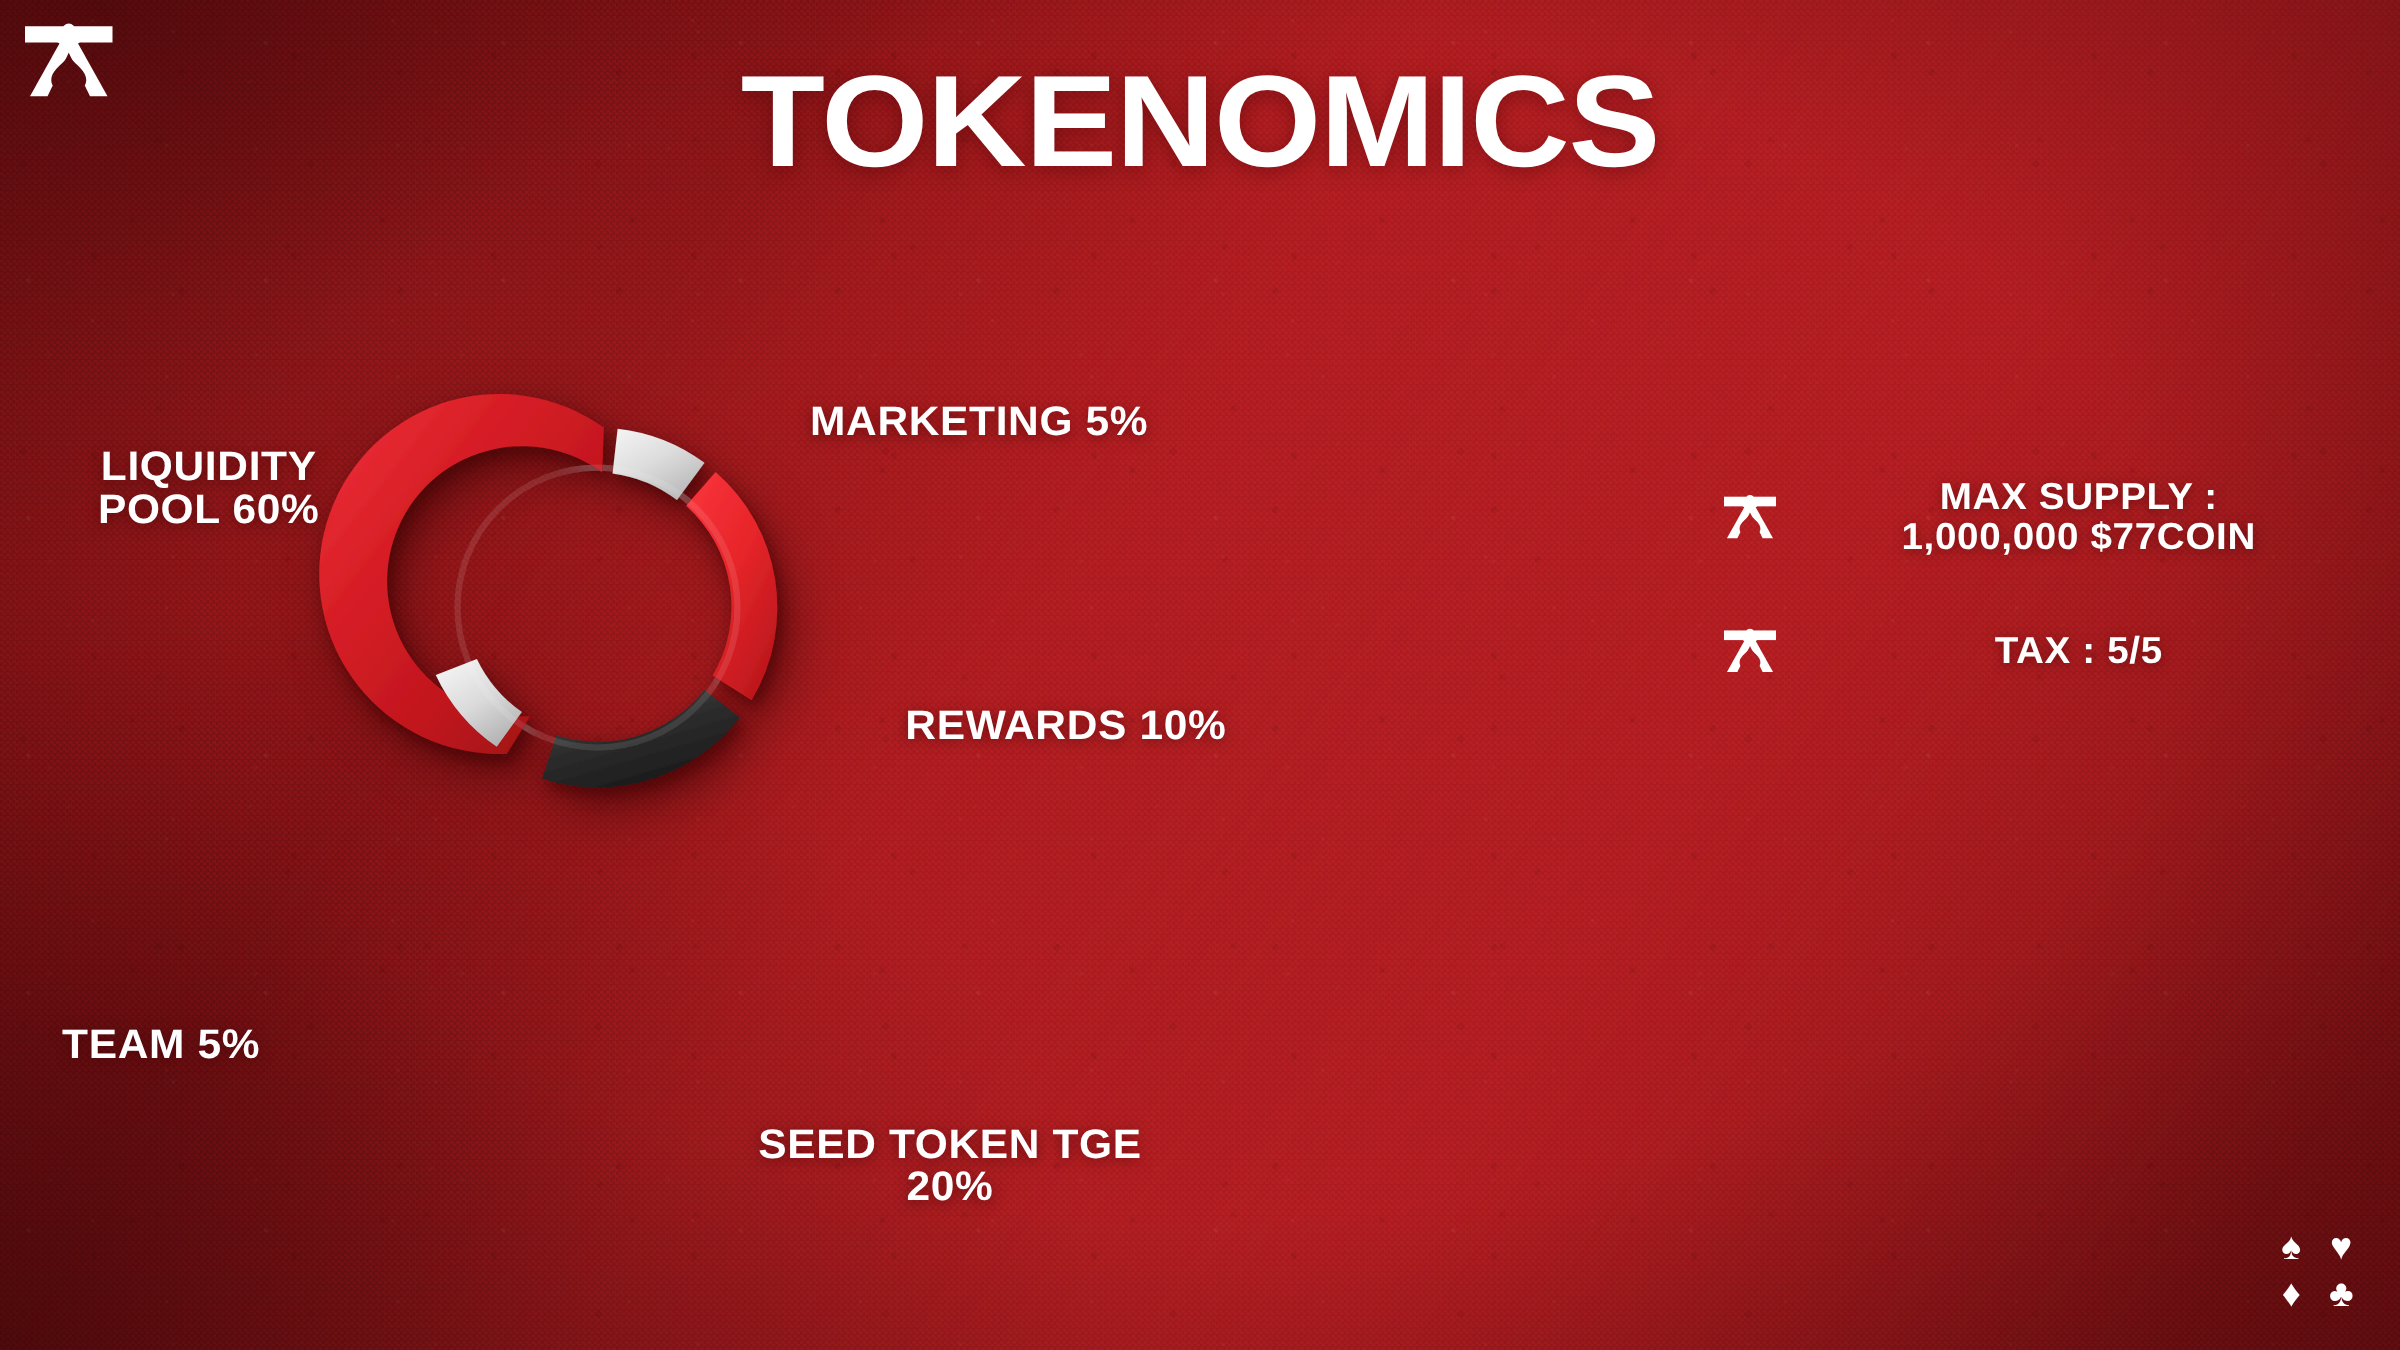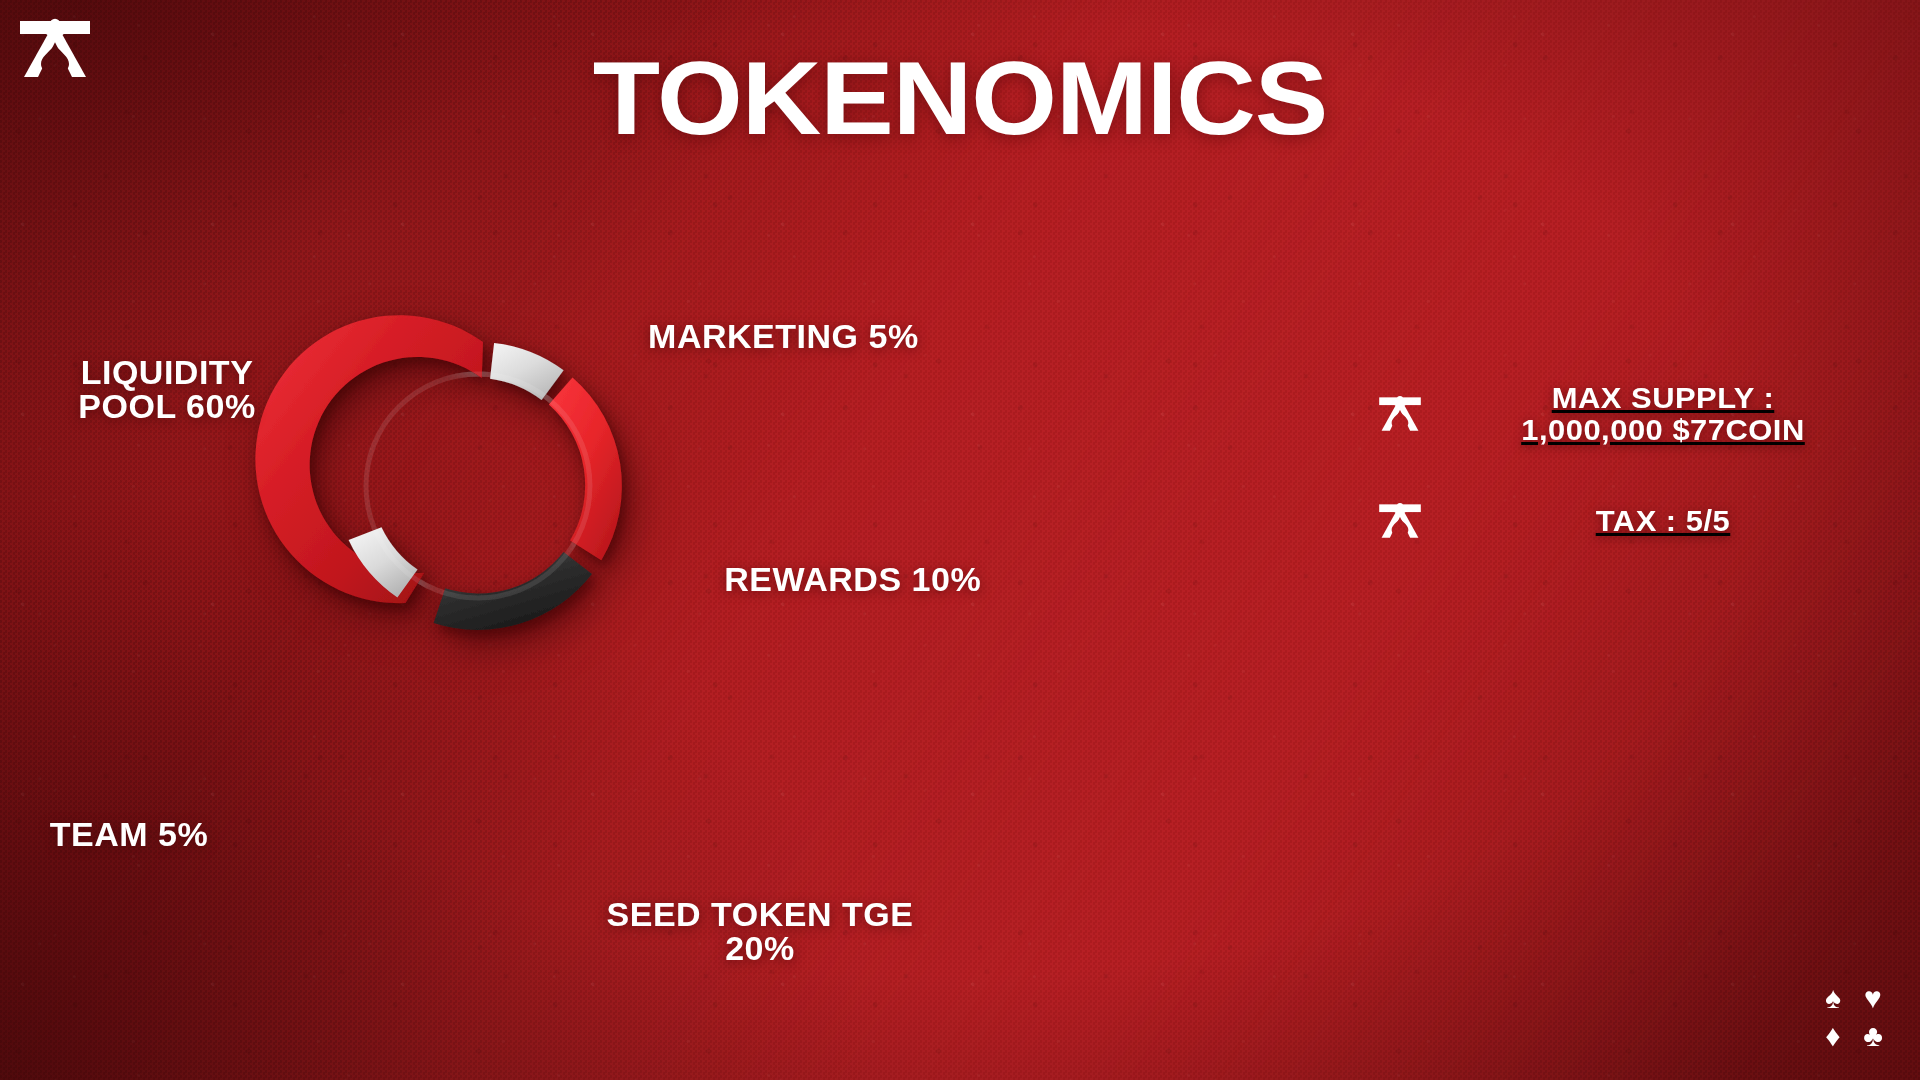--- a/index.html
+++ b/index.html
@@ -103,21 +103,21 @@
     text-shadow:0 2px 10px rgba(60,3,5,.55);
     white-space:pre-line;
   }
   #label-liquidity-pool { left:38px;  top:356px; width:258px; text-align:center; }
   #label-marketing      { left:652px; top:320px; text-align:left; }
   #label-rewards        { left:728px; top:563px; text-align:left; }
   #label-seed           { left:560px; top:898px; width:400px; text-align:center; }
   #label-team           { left:52px;  top:818px; text-align:left; }
 
   
-  #stats-panel { position:absolute; left:1378px; top:382px; width:500px;text-decoration:underline; }
+  #stats-panel { position:absolute; left:1378px; top:382px; width:500px; }
   .stat-row { display:flex; align-items:center; margin-bottom:56px; }
   .stat-row:last-child { margin-bottom:0; }
   .stat-bullet { width:44px; height:38px; flex:0 0 44px; margin-right:26px; }
   .stat-text {
     flex:1; color:#fff; font-weight:bold;
     font-size:30px; line-height:1.06; letter-spacing:.5px;
     text-align:center; transform:scaleX(1.03);
     text-shadow:0 2px 9px rgba(60,3,5,.5);
     white-space:pre-line;
   }

